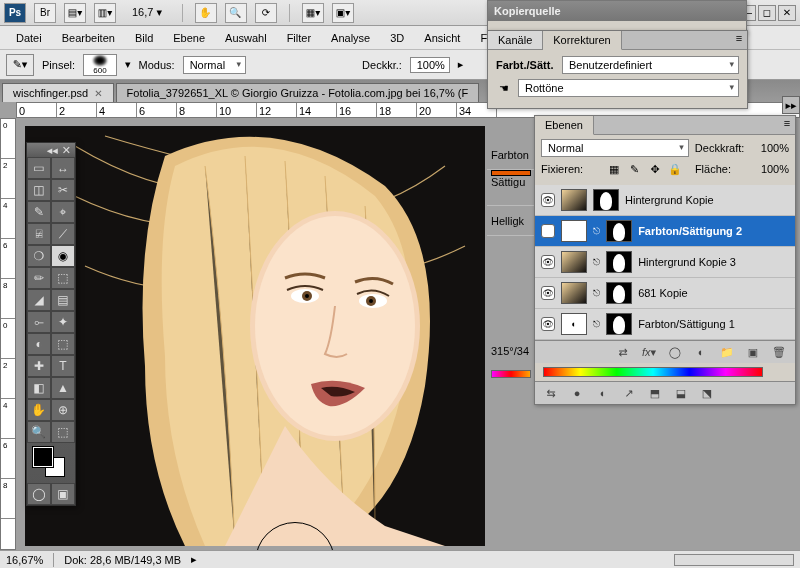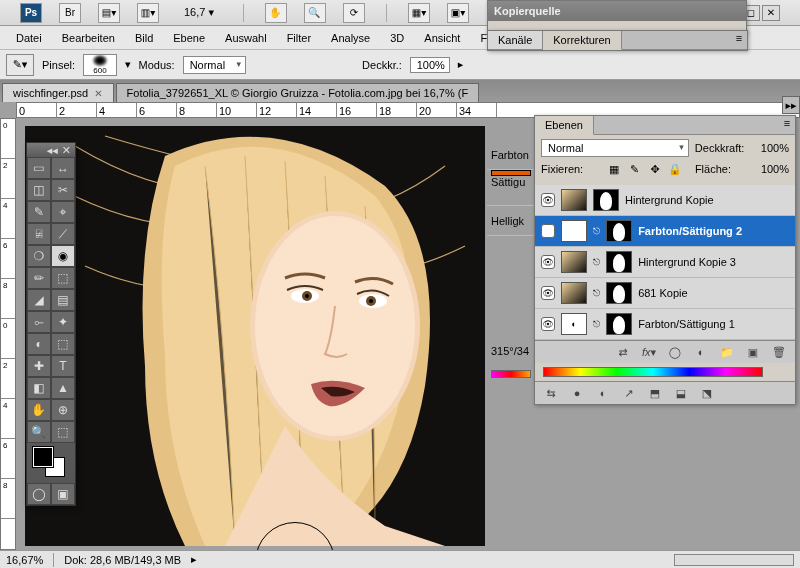--- a/index.html
+++ b/index.html
@@ -1,17 +1,17 @@
 <!DOCTYPE html>
 <html><head>
 <meta charset="utf-8">
 <style>
 * { margin:0; padding:0; box-sizing:border-box; font-family:Tahoma,Arial,sans-serif; font-size:11px; user-select:none; }
 body { width:800px; height:568px; background:#d4d0c8; overflow:hidden; position:relative; }
-.titlebar { height:26px; background:linear-gradient(#e8e8e8,#d8d8d8); border-bottom:1px solid #999; display:flex; align-items:center; padding:0 20px; gap:17px; }
+.titlebar { height:26px; background:linear-gradient(#e8e8e8,#d8d8d8); border-bottom:1px solid #999; display:flex; align-items:center; padding:0 4px; gap:8px; }
 .titlebar .icon-box { width:22px; height:20px; background:#eee; border:1px solid #999; display:flex; align-items:center; justify-content:center; font-size:10px; }
 .titlebar .ps { background:#1a4c7a; color:#fff; font-weight:bold; }
 .titlebar .zoom-val { font-size:11px; margin:0 8px; }
 .titlebar .sep { width:1px; height:18px; background:#aaa; margin:0 4px; }
 .titlebar .win-btns { margin-left:auto; display:flex; gap:2px; }
 .titlebar .win-btns span { width:18px; height:16px; border:1px solid #888; background:#ddd; display:flex; align-items:center; justify-content:center; font-size:10px; }
 .menubar { height:24px; background:#e8e8e8; display:flex; align-items:center; padding:0 8px; gap:4px; border-bottom:1px solid #bbb; }
 .menubar span { padding:3px 8px; }
 .optbar { height:30px; background:#e8e8e8; display:flex; align-items:center; padding:0 6px; gap:8px; border-bottom:1px solid #999; }
 .optbar .ddl, .ddl { background:#fff; border:1px solid #888; padding:2px 20px 2px 6px; position:relative; }
@@ -251,20 +251,30 @@
   <div class="body" style="height:8px"></div>
 </div>
 
 <div class="panel" style="left:487px; top:30px; width:261px;">
   <div class="tabs">
     <div class="ptab">Kanäle</div>
     <div class="ptab active">Korrekturen</div>
     <span style="flex:1"></span>
       <span class="iconbtn">≡</span>
   </div>
+  <div class="body">
+    <div class="row">
+      <label style="font-weight:bold">Farbt./Sätt.</label>
+      <div class="ddl" style="flex:1">Benutzerdefiniert</div>
+    </div>
+    <div class="row">
+      <span class="iconbtn">☚</span>
+      <div class="ddl" style="flex:1">Rottöne</div>
+    </div>
+  </div>
 </div>
 
 <div class="side-labels">
   <div class="item">
       <span>Farbton</span>
     </div>
   <div class="item" style="flex-direction:column;align-items:flex-start;height:36px">
     <div class="color-bar" style="background:#e65a00"></div>
     <span>Sättigu</span>
   </div>

